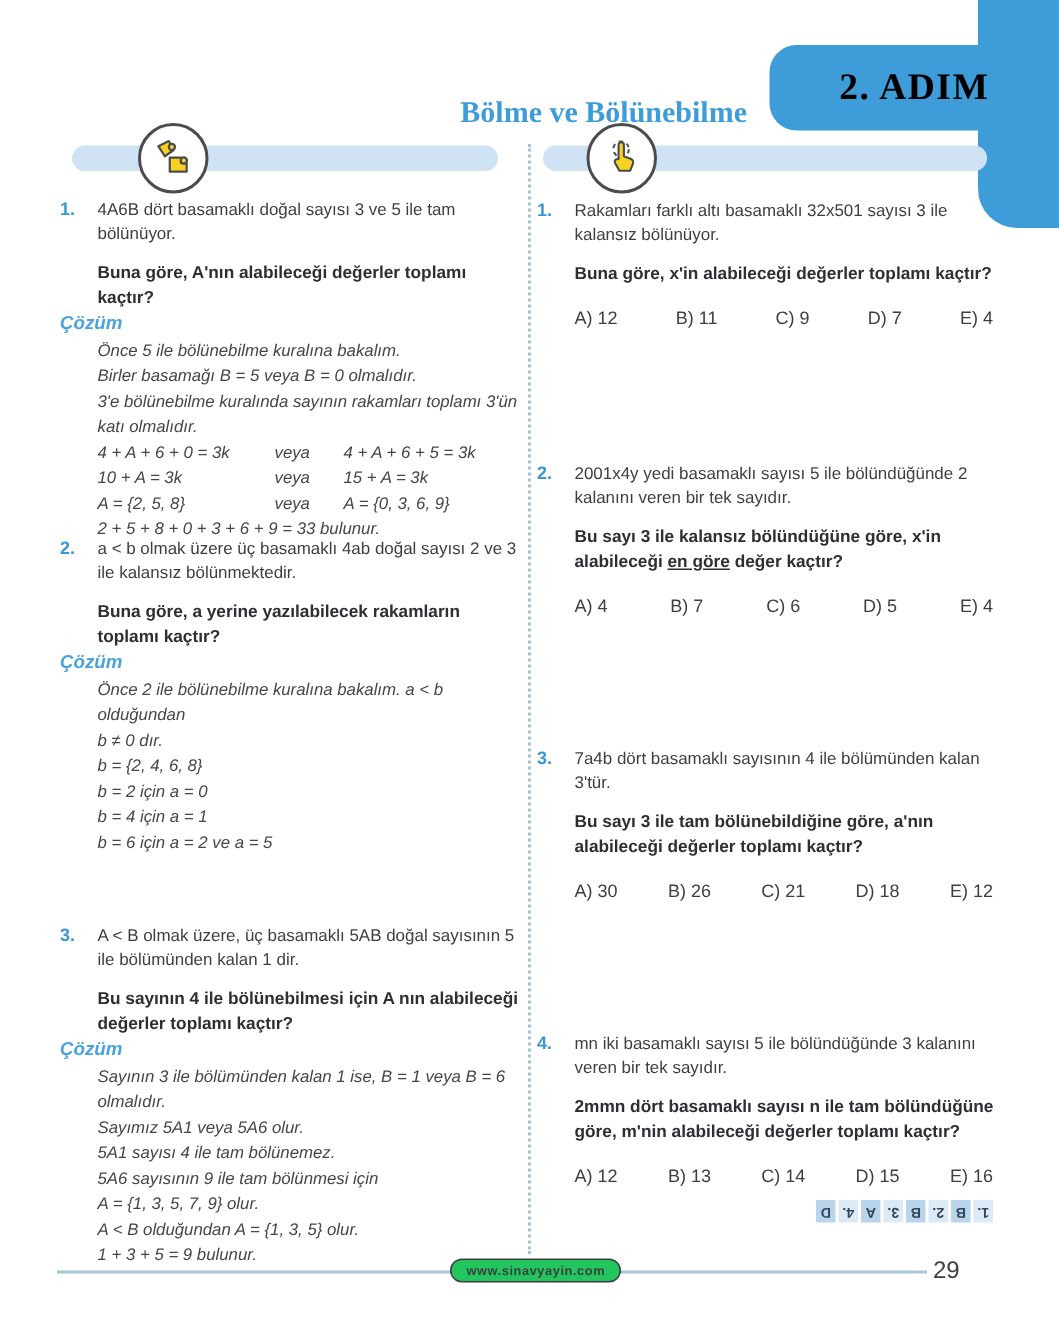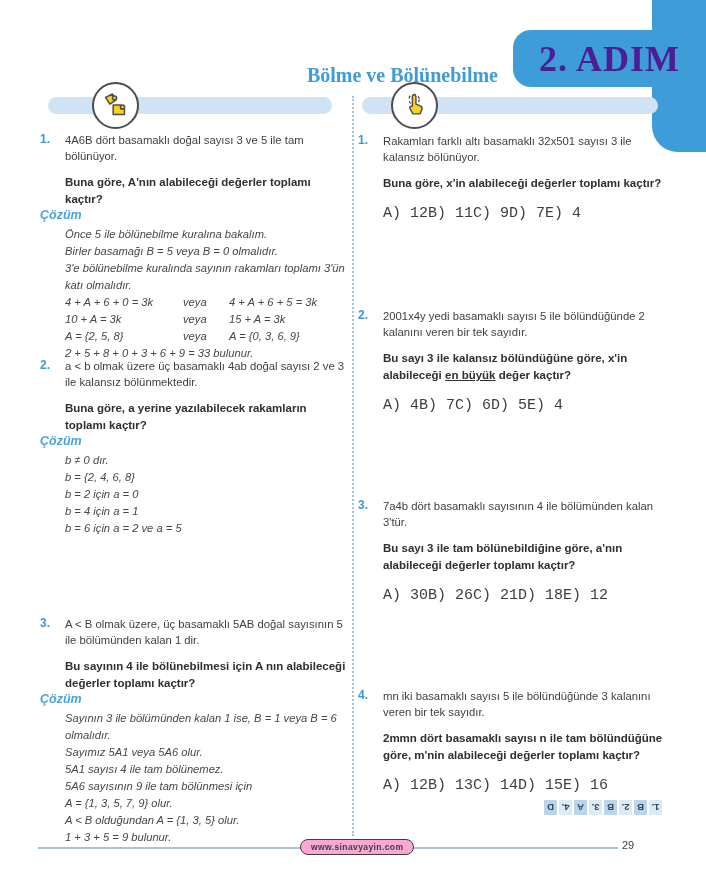--- a/index.html
+++ b/index.html
@@ -6,22 +6,22 @@
   html,body { width:706px; background:#ffffff; }
   body { font-family:"Liberation Sans", sans-serif; }
   .page { position:relative; width:706px; height:894px; background:#fff; overflow:hidden; }
 
   
   .corner-band { position:absolute; right:0; top:0; width:54px; height:152px;
                  background:#3E9CD9; border-bottom-left-radius:26px; }
   .step-tab { position:absolute; left:513px; top:30px; width:193px; height:57px;
               background:#3E9CD9; border-radius:18px 0 0 18px;
               display:flex; align-items:center; justify-content:center; }
-  .step-tab span { color:#4c1d95; font-family:"Liberation Serif", serif; font-weight:bold;
-                   font-size:36px; letter-spacing:1px; }
+  .step-tab span { color:#000000; font-family:"Liberation Serif", serif; font-weight:bold;
+                   font-size:25px; letter-spacing:1px; }
   .section-title { position:absolute; left:290px; top:64px; width:208px; text-align:right;
                    color:#3E9CD9; font-family:"Liberation Serif", serif; font-weight:bold;
                    font-size:20px; }
 
   
   .col-bar { position:absolute; top:97px; height:17px; background:#CFE3F4; border-radius:9px; }
   .col-bar.left  { left:48px;  width:284px; }
   .col-bar.right { left:362px; width:296px; }
   .icon-circle { position:absolute; top:82px; width:47px; height:47px; background:#fff;
                  border:2px solid #4b4b50; border-radius:50%; z-index:2;
@@ -46,38 +46,38 @@
   .p-num { flex:none; width:25px; font-weight:bold; color:#3C98D5; font-size:12px; }
   .p-text { flex:1; font-size:11.3px; color:#3e3e42; line-height:1.45; }
   .p-question { margin:9px 0 0 25px; font-weight:bold; font-size:11.5px; color:#2e2e33;
                 line-height:1.48; }
   .p-question .u { text-decoration:underline; }
   .sol-label { margin-top:0; color:#4AA3DC; font-style:italic; font-weight:bold;
                font-size:12.5px; }
   .sol { margin:4px 0 0 25px; font-style:italic; color:#46464a; font-size:11.2px;
          line-height:1.52; }
   .sol .row3 { display:grid; grid-template-columns:118px 46px 1fr; }
-  .options { display:flex; justify-content:flex-start; margin:13px 2px 0 25px;
-             font-size:15px; color:#3e3e42;font-family:Liberation Mono, monospace; }
+  .options { display:flex; justify-content:space-between; margin:13px 2px 0 25px;
+             font-size:12px; color:#3e3e42; }
 
   
   .answer-key { position:absolute; top:800px; right:44px; display:flex; gap:2px;
                 transform:rotate(180deg); }
   .ak-cell { min-width:13px; height:15px; padding:0 2px; display:flex; align-items:center;
              justify-content:center; font-size:9.5px; font-weight:bold; color:#33475a; }
   .ak-num { background:#dceaf5; }
   .ak-ans { background:#b9d5ec; }
 
   
   .footer-line { position:absolute; left:38px; top:847px; width:580px;
                  border-top:2px solid #a9c4d4; }
-  .site-box { position:absolute; left:300px; top:839px; background:#f9a8d4;
+  .site-box { position:absolute; left:300px; top:839px; background:#22c55e;
               border:1.5px solid #3e3e42; border-radius:8px; padding:2px 10px;
               font-size:8.5px; font-weight:bold; color:#3e3e42; letter-spacing:.4px; }
-  .page-num { position:absolute; left:622px; top:839px; font-size:11px; color:#3e3e42; }
+  .page-num { position:absolute; left:622px; top:839px; font-size:16px; color:#3e3e42; }
 </style>
 </head>
 <body>
 
 <div class="page" id="page">
 
   <div class="corner-band"></div>
   <div class="step-tab">
     <span>2. ADIM</span>
   </div>
@@ -150,20 +150,21 @@
       </div>
     </div>
     <div class="prob lp1">
       <div class="p-row">
         <span class="p-num">2.</span>
         <div class="p-text">a &lt; b olmak üzere üç basamaklı 4ab doğal sayısı 2 ve 3 ile kalansız bölünmektedir.</div>
       </div>
       <div class="p-question"><span>Buna göre, a yerine yazılabilecek rakamların toplamı kaçtır?</span></div>
       <div class="sol-label">Çözüm</div>
       <div class="sol">
+        <div>Önce 2 ile bölünebilme kuralına bakalım. a &lt; b olduğundan</div>
         <div>b ≠ 0 dır.</div>
         <div>b = {2, 4, 6, 8}</div>
         <div>b = 2 için a = 0</div>
         <div>b = 4 için a = 1</div>
         <div>b = 6 için a = 2 ve a = 5</div>
       </div>
     </div>
     <div class="prob lp2">
       <div class="p-row">
         <span class="p-num">3.</span>
@@ -193,21 +194,21 @@
         <span>C) 9</span>
         <span>D) 7</span>
         <span>E) 4</span>
       </div>
     </div>
     <div class="prob rp1">
       <div class="p-row">
         <span class="p-num">2.</span>
         <div class="p-text">2001x4y yedi basamaklı sayısı 5 ile bölündüğünde 2 kalanını veren bir tek sayıdır.</div>
       </div>
-      <div class="p-question"><span>Bu sayı 3 ile kalansız bölündüğüne göre, x'in alabileceği </span><span class="u">en büyük</span><span> değer kaçtır?</span></div>
+      <div class="p-question"><span>Bu sayı 3 ile kalansız bölündüğüne göre, x'in alabileceği </span><span class="u">en göre</span><span> değer kaçtır?</span></div>
       <div class="options">
         <span>A) 4</span>
         <span>B) 7</span>
         <span>C) 6</span>
         <span>D) 5</span>
         <span>E) 4</span>
       </div>
     </div>
     <div class="prob rp2">
       <div class="p-row">

